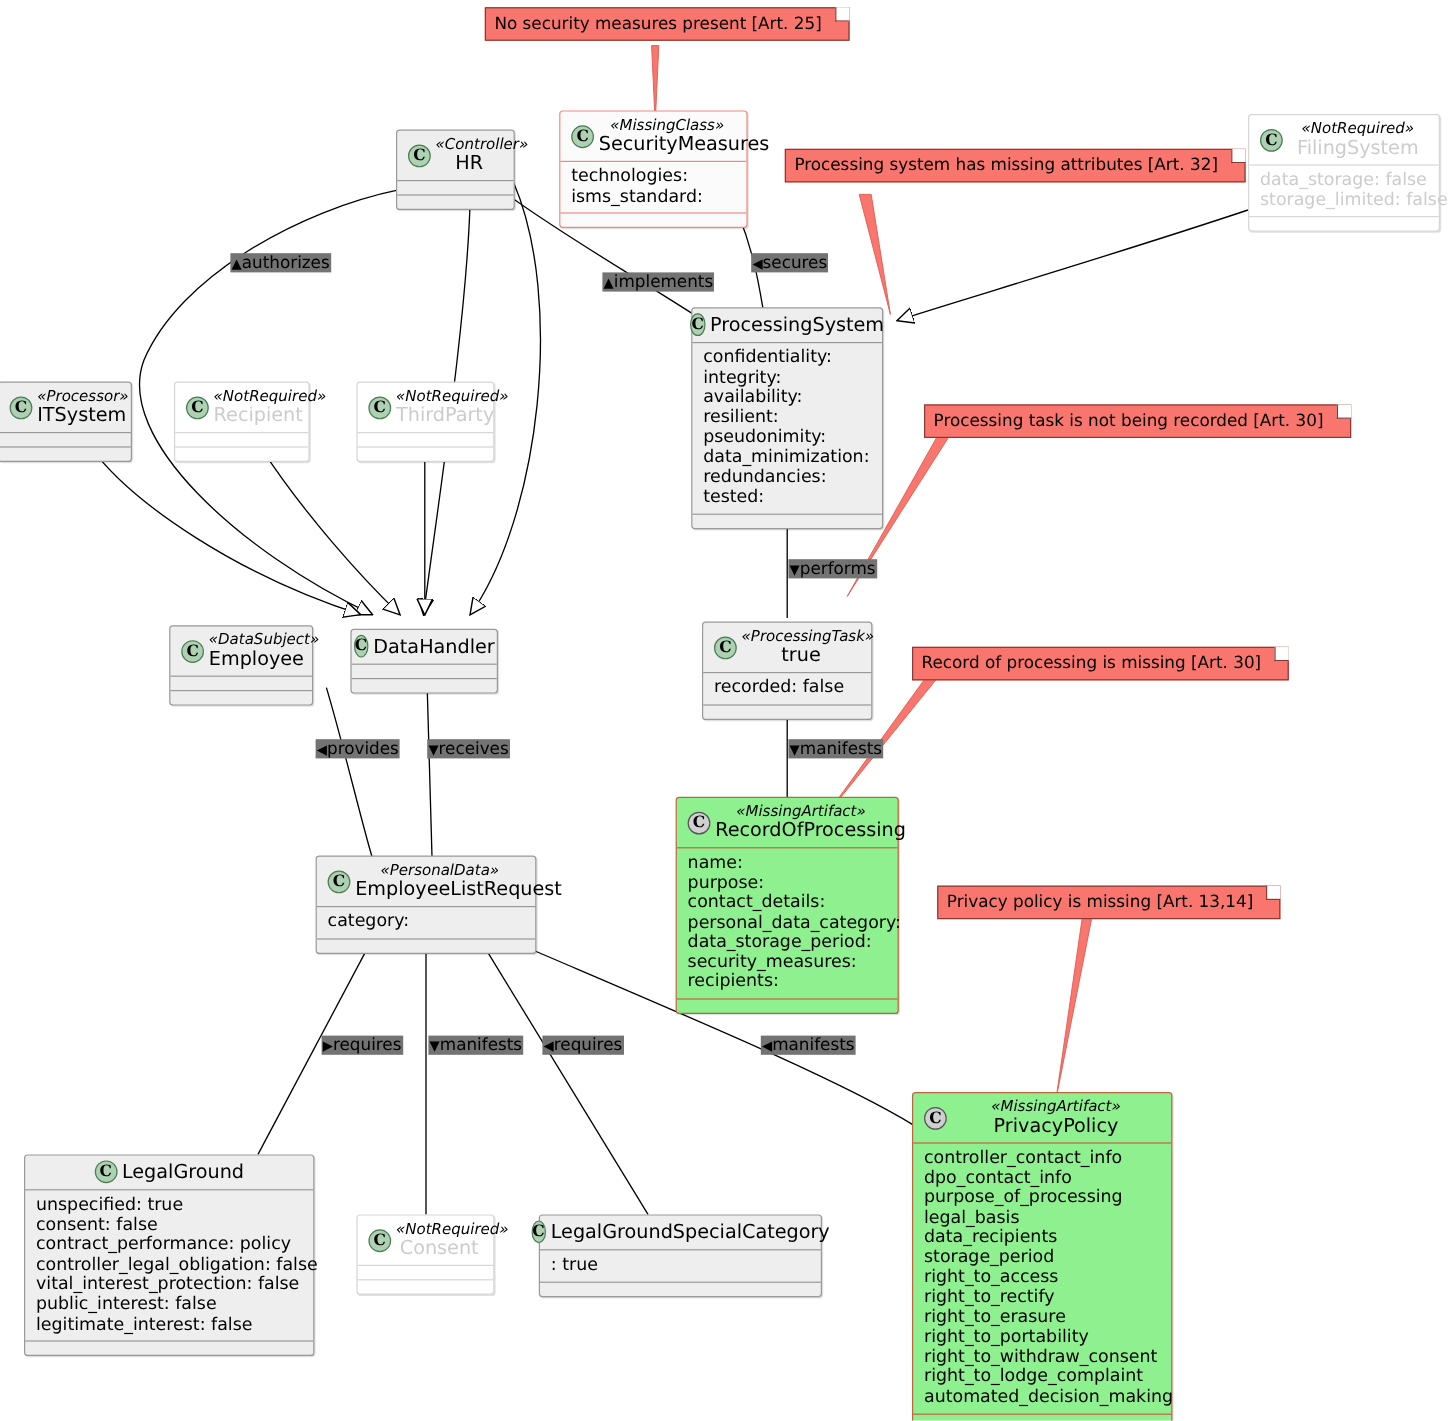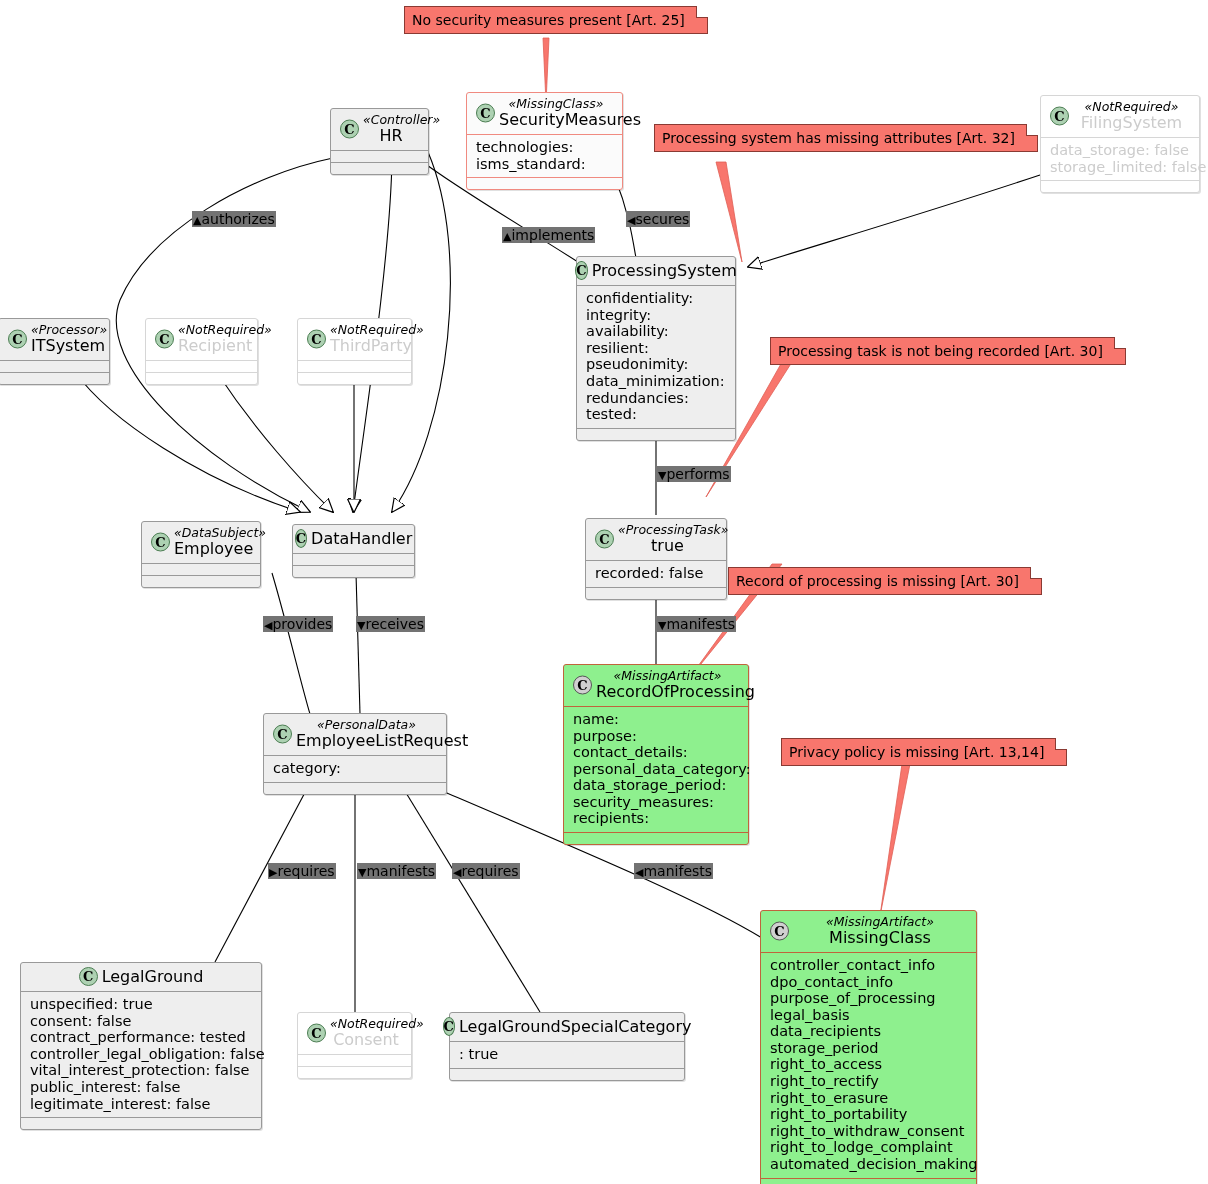--- a/index.html
+++ b/index.html
@@ -359,21 +359,21 @@
       <div>category:</div>
     </div>
     <div class="sep"></div>
     <div class="foot"></div>
   </div>
 
   <div class="cls green" style="left:760px; top:910px; width:217px;">
     <div class="hdr has-badge">
       <span class="badgewrap"><span class="cbadge">C</span></span>
       <span class="stereo">«MissingArtifact»</span>
-      <span class="nm">MissingClass</span>
+      <span class="nm">PrivacyPolicy</span>
     </div>
     <div class="sep"></div>
     <div class="attrs">
       <div>controller_contact_info</div>
       <div>dpo_contact_info</div>
       <div>purpose_of_processing</div>
       <div>legal_basis</div>
       <div>data_recipients</div>
       <div>storage_period</div>
       <div>right_to_access</div>
@@ -390,21 +390,21 @@
 
   <div class="cls" style="left:20px; top:962px; width:242px;">
     <div class="hdr has-badge inline-nm" style="padding-left:9px;">
       <span class="cbadge">C</span>
       <span class="nm">LegalGround</span>
     </div>
     <div class="sep"></div>
     <div class="attrs">
       <div>unspecified: true</div>
       <div>consent: false</div>
-      <div>contract_performance: tested</div>
+      <div>contract_performance: policy</div>
       <div>controller_legal_obligation: false</div>
       <div>vital_interest_protection: false</div>
       <div>public_interest: false</div>
       <div>legitimate_interest: false</div>
     </div>
     <div class="sep"></div>
     <div class="foot"></div>
   </div>
 
   <div class="cls notreq" style="left:297px; top:1012px; width:115px;">
@@ -440,21 +440,21 @@
   <div class="note" style="left:654px; top:124px;">
     <span>Processing system has missing attributes [Art. 32]</span>
     <span class="fold"></span>
   </div>
 
   <div class="note" style="left:770px; top:337px;">
     <span>Processing task is not being recorded [Art. 30]</span>
     <span class="fold"></span>
   </div>
 
-  <div class="note" style="left:728px; top:539px;margin-top:28px;">
+  <div class="note" style="left:760px; top:539px;">
     <span>Record of processing is missing [Art. 30]</span>
     <span class="fold"></span>
   </div>
 
   <div class="note" style="left:781px; top:738px;">
     <span>Privacy policy is missing [Art. 13,14]</span>
     <span class="fold"></span>
   </div>
 
   <div class="elabel" style="left:192px; top:211px;">

